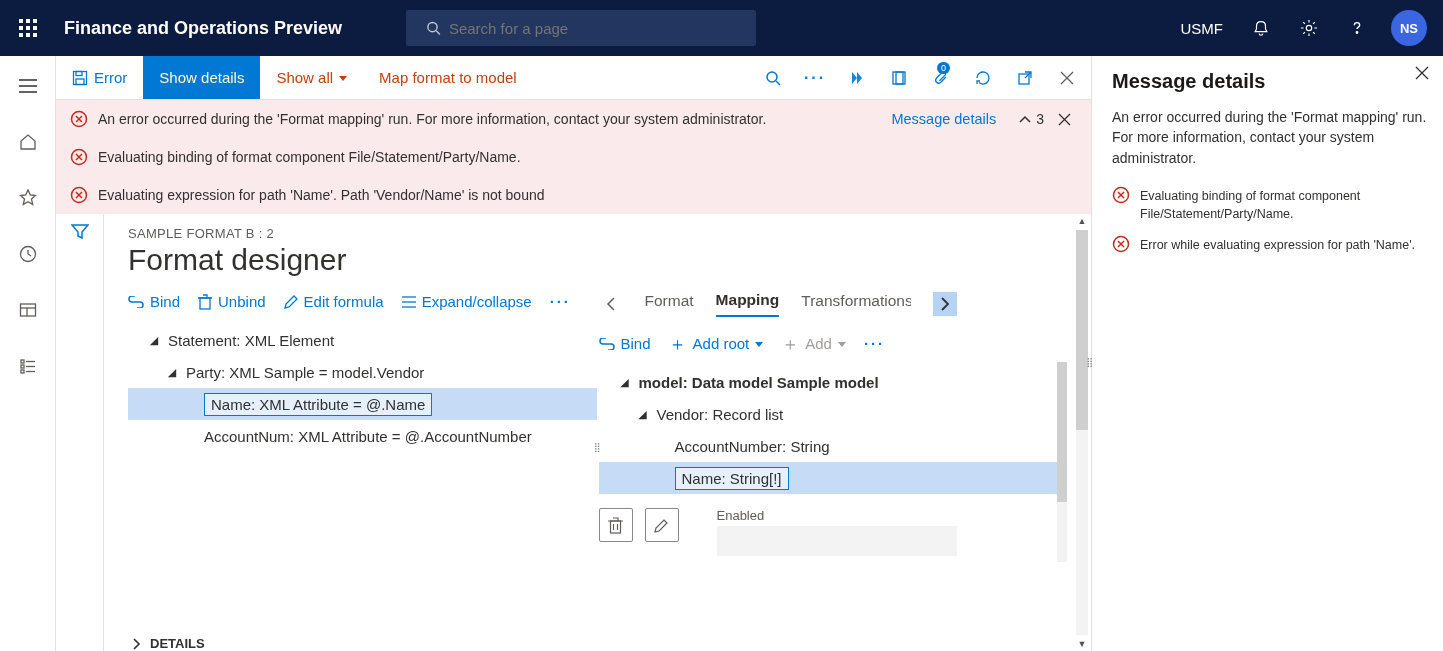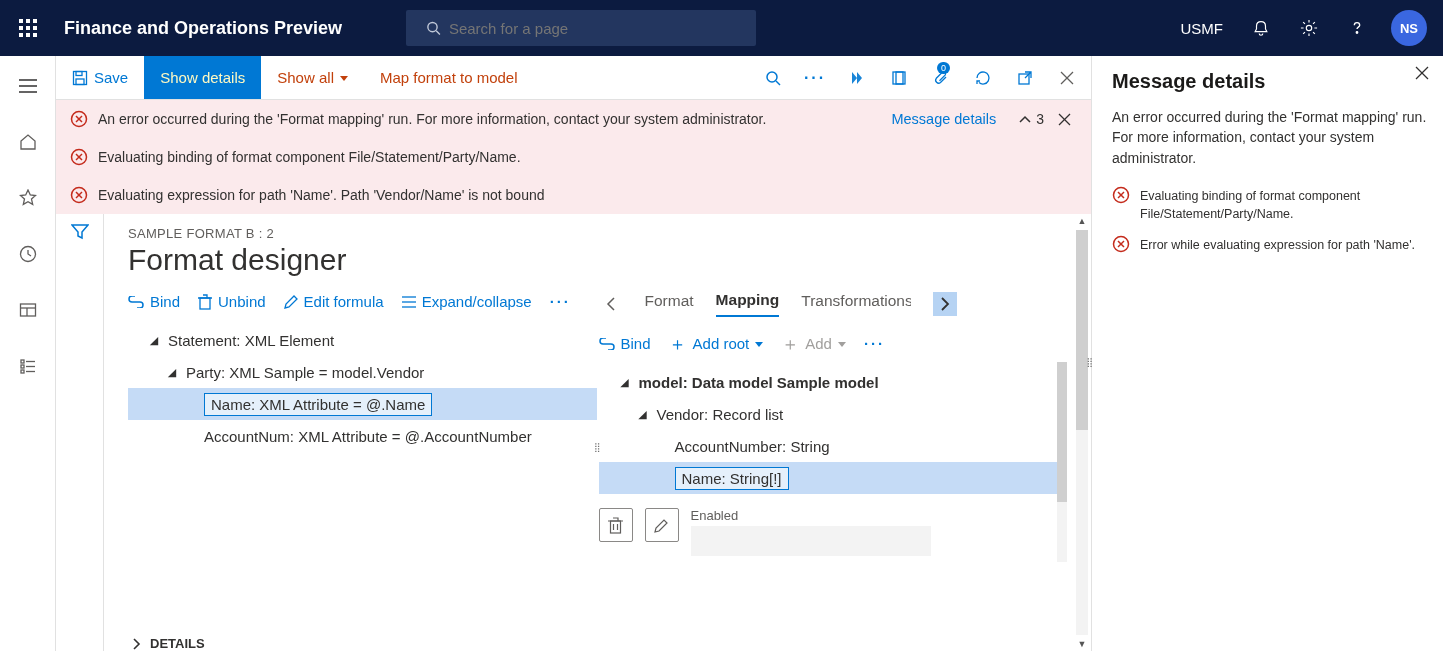--- a/index.html
+++ b/index.html
@@ -69,21 +69,21 @@
 .ind1 { padding-left:18px;} .ind2 { padding-left:36px;} .ind3 { padding-left:54px;}
 .sel-row { background:#c5dbf6; }
 .sel-box { border:1px solid #0078d4; padding:2px 6px; background:#e5f0fb;}
 .right-tree-wrap { position:relative; flex:1;}
 .rscroll { position:absolute; right:0; top:0; bottom:60px; width:10px; background:#f3f3f3;}
 .rscroll-thumb { position:absolute; top:0; height:140px; width:100%; background:#cfcfcf;}
 .vsplit { position:absolute; left:50%; top:150px; width:6px; height:24px; color:#717171; font-size:12px; transform:translateX(-3px); user-select:none;}
 
 .enabled-row { display:flex; align-items:flex-start; gap:12px; padding:14px 0 0 0;}
 .sqbtn { width:34px; height:34px; border:1px solid #8a8886; border-radius:2px; display:flex; align-items:center; justify-content:center; color:#605e5c; cursor:pointer; background:#fff;}
-.enabled-field { flex:0 0 240px;}
+.enabled-field { flex:0 0 240px;margin-left:26px;}
 .enabled-field .lbl { font-size:13px; color:#605e5c; margin-bottom:3px;}
 .enabled-field .inbox { height:30px; background:#f3f3f3; border:1px solid #f3f3f3;}
 
 .details-row { display:flex; align-items:center; gap:8px; font-size:13px; font-weight:700; color:#323130; padding:14px 0 0 4px;}
 .outer-scroll { position:absolute; right:0; top:0; bottom:0; width:18px; background:#fff;}
 .outer-scroll .track { position:absolute; top:16px; bottom:16px; right:3px; width:12px; background:#f3f3f3;}
 .outer-scroll .thumb { position:absolute; top:0; height:200px; width:100%; background:#cfcfcf;}
 .outer-scroll .arr { position:absolute; right:3px; width:12px; height:14px; display:flex; align-items:center; justify-content:center; font-size:9px; color:#555;}
 
 
@@ -199,21 +199,21 @@
 
   <div class="center-col">
 
     <div class="action-bar">
       <button class="action-btn save">
         <svg width="16" height="16" viewBox="0 0 16 16" fill="none" stroke="#0078d4" stroke-width="1.3">
             <rect x="1.5" y="1.5" width="13" height="13"></rect>
             <rect x="4" y="1.5" width="6" height="4"></rect>
             <rect x="4" y="9" width="8" height="5.5"></rect>
           </svg>
-        <span>Save</span>
+        <span>Error</span>
       </button>
       <button class="action-btn active">Show details</button>
       <button class="action-btn">
           <span class="chevd">Show all</span>
         </button>
       <button class="action-btn">Map format to model</button>
       <div class="action-right">
         <div class="action-icn">
             <svg width="16" height="16" viewBox="0 0 16 16" fill="none" stroke="#0078d4" stroke-width="1.5">
               <circle cx="7" cy="7" r="5"></circle>

